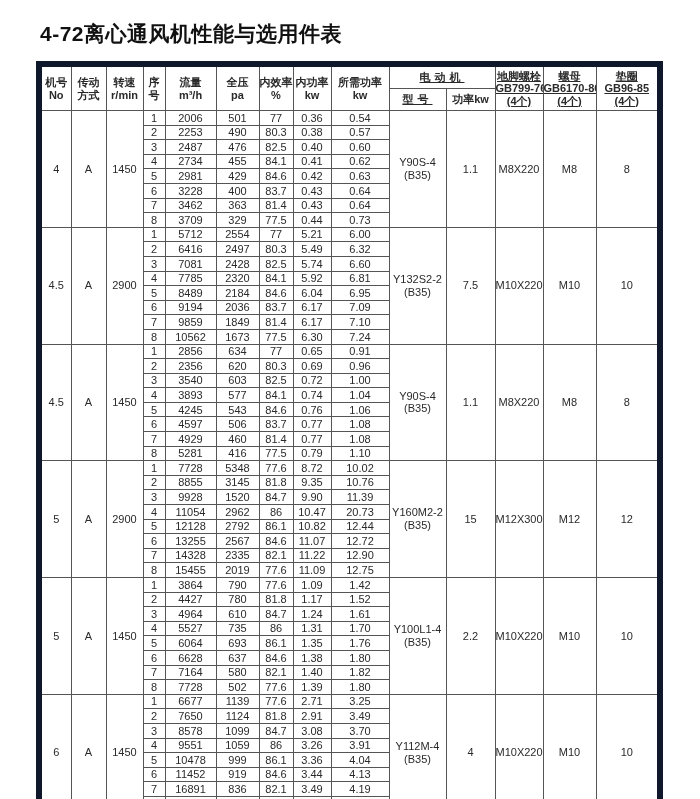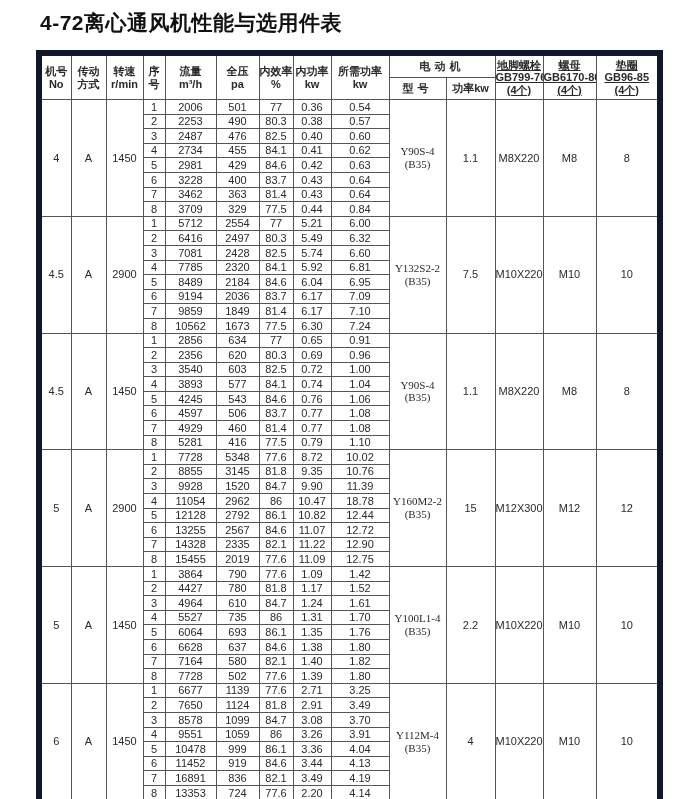--- a/index.html
+++ b/index.html
@@ -3,41 +3,41 @@
 <meta charset="utf-8">
 <style>
   html,body{margin:0;padding:0;}
   body{
     width:700px;height:799px;background:#ffffff;
     font-family:"Liberation Sans","DejaVu Sans",sans-serif;
     color:#222;overflow:hidden;
   }
   .title{
     font-size:21px;font-weight:bold;color:#111;
-    padding:9px 0 0 40px;letter-spacing:0.5px;
+    padding:20px 0 0 40px;letter-spacing:0.5px;
   }
   table.spec{
     border-collapse:collapse;table-layout:fixed;
     margin:13px 0 16px 36px;width:621px;
     border:6px solid #0f172a;
   }
   table.spec th, table.spec td{
     border:1px solid #555;
     text-align:center;vertical-align:middle;
     padding:0;font-size:11px;line-height:1.12;
     color:#2a2a2a;overflow:hidden;white-space:nowrap;
   }
   thead th{font-weight:bold;height:21px;}
   thead th span{display:block;}
   thead .small{font-size:10px;text-decoration:underline;}
-  thead .sp{letter-spacing:4px;}
+  thead .sp{letter-spacing:4px;text-decoration:underline;}
   .numero{}
   tbody td{height:13.6px;}
   tbody td.grp{font-size:11px;}
-  td.model span{display:block;line-height:1.15;font-family:Liberation Serif, serif;}
+  td.model span{display:block;line-height:1.15;}
 </style>
 </head>
 <body>
 
 <div class="title">4-72离心通风机性能与选用件表</div>
 
 <table class="spec">
   <colgroup>
     <col style="width:32px">
       <col style="width:35px">
@@ -181,21 +181,21 @@
         <td>81.4</td>
         <td>0.43</td>
         <td>0.64</td>
       </tr>
       <tr>
         <td>8</td>
         <td>3709</td>
         <td>329</td>
         <td>77.5</td>
         <td>0.44</td>
-        <td>0.84</td>
+        <td>0.73</td>
       </tr>
       <tr>
         <td rowspan="8" class="grp">4.5</td>
         <td rowspan="8" class="grp">A</td>
         <td rowspan="8" class="grp">2900</td>
         <td>1</td>
         <td>5712</td>
         <td>2554</td>
         <td>77</td>
         <td>5.21</td>
@@ -374,21 +374,21 @@
         <td>84.7</td>
         <td>9.90</td>
         <td>11.39</td>
       </tr>
       <tr>
         <td>4</td>
         <td>11054</td>
         <td>2962</td>
         <td>86</td>
         <td>10.47</td>
-        <td>18.78</td>
+        <td>20.73</td>
       </tr>
       <tr>
         <td>5</td>
         <td>12128</td>
         <td>2792</td>
         <td>86.1</td>
         <td>10.82</td>
         <td>12.44</td>
       </tr>
       <tr>

